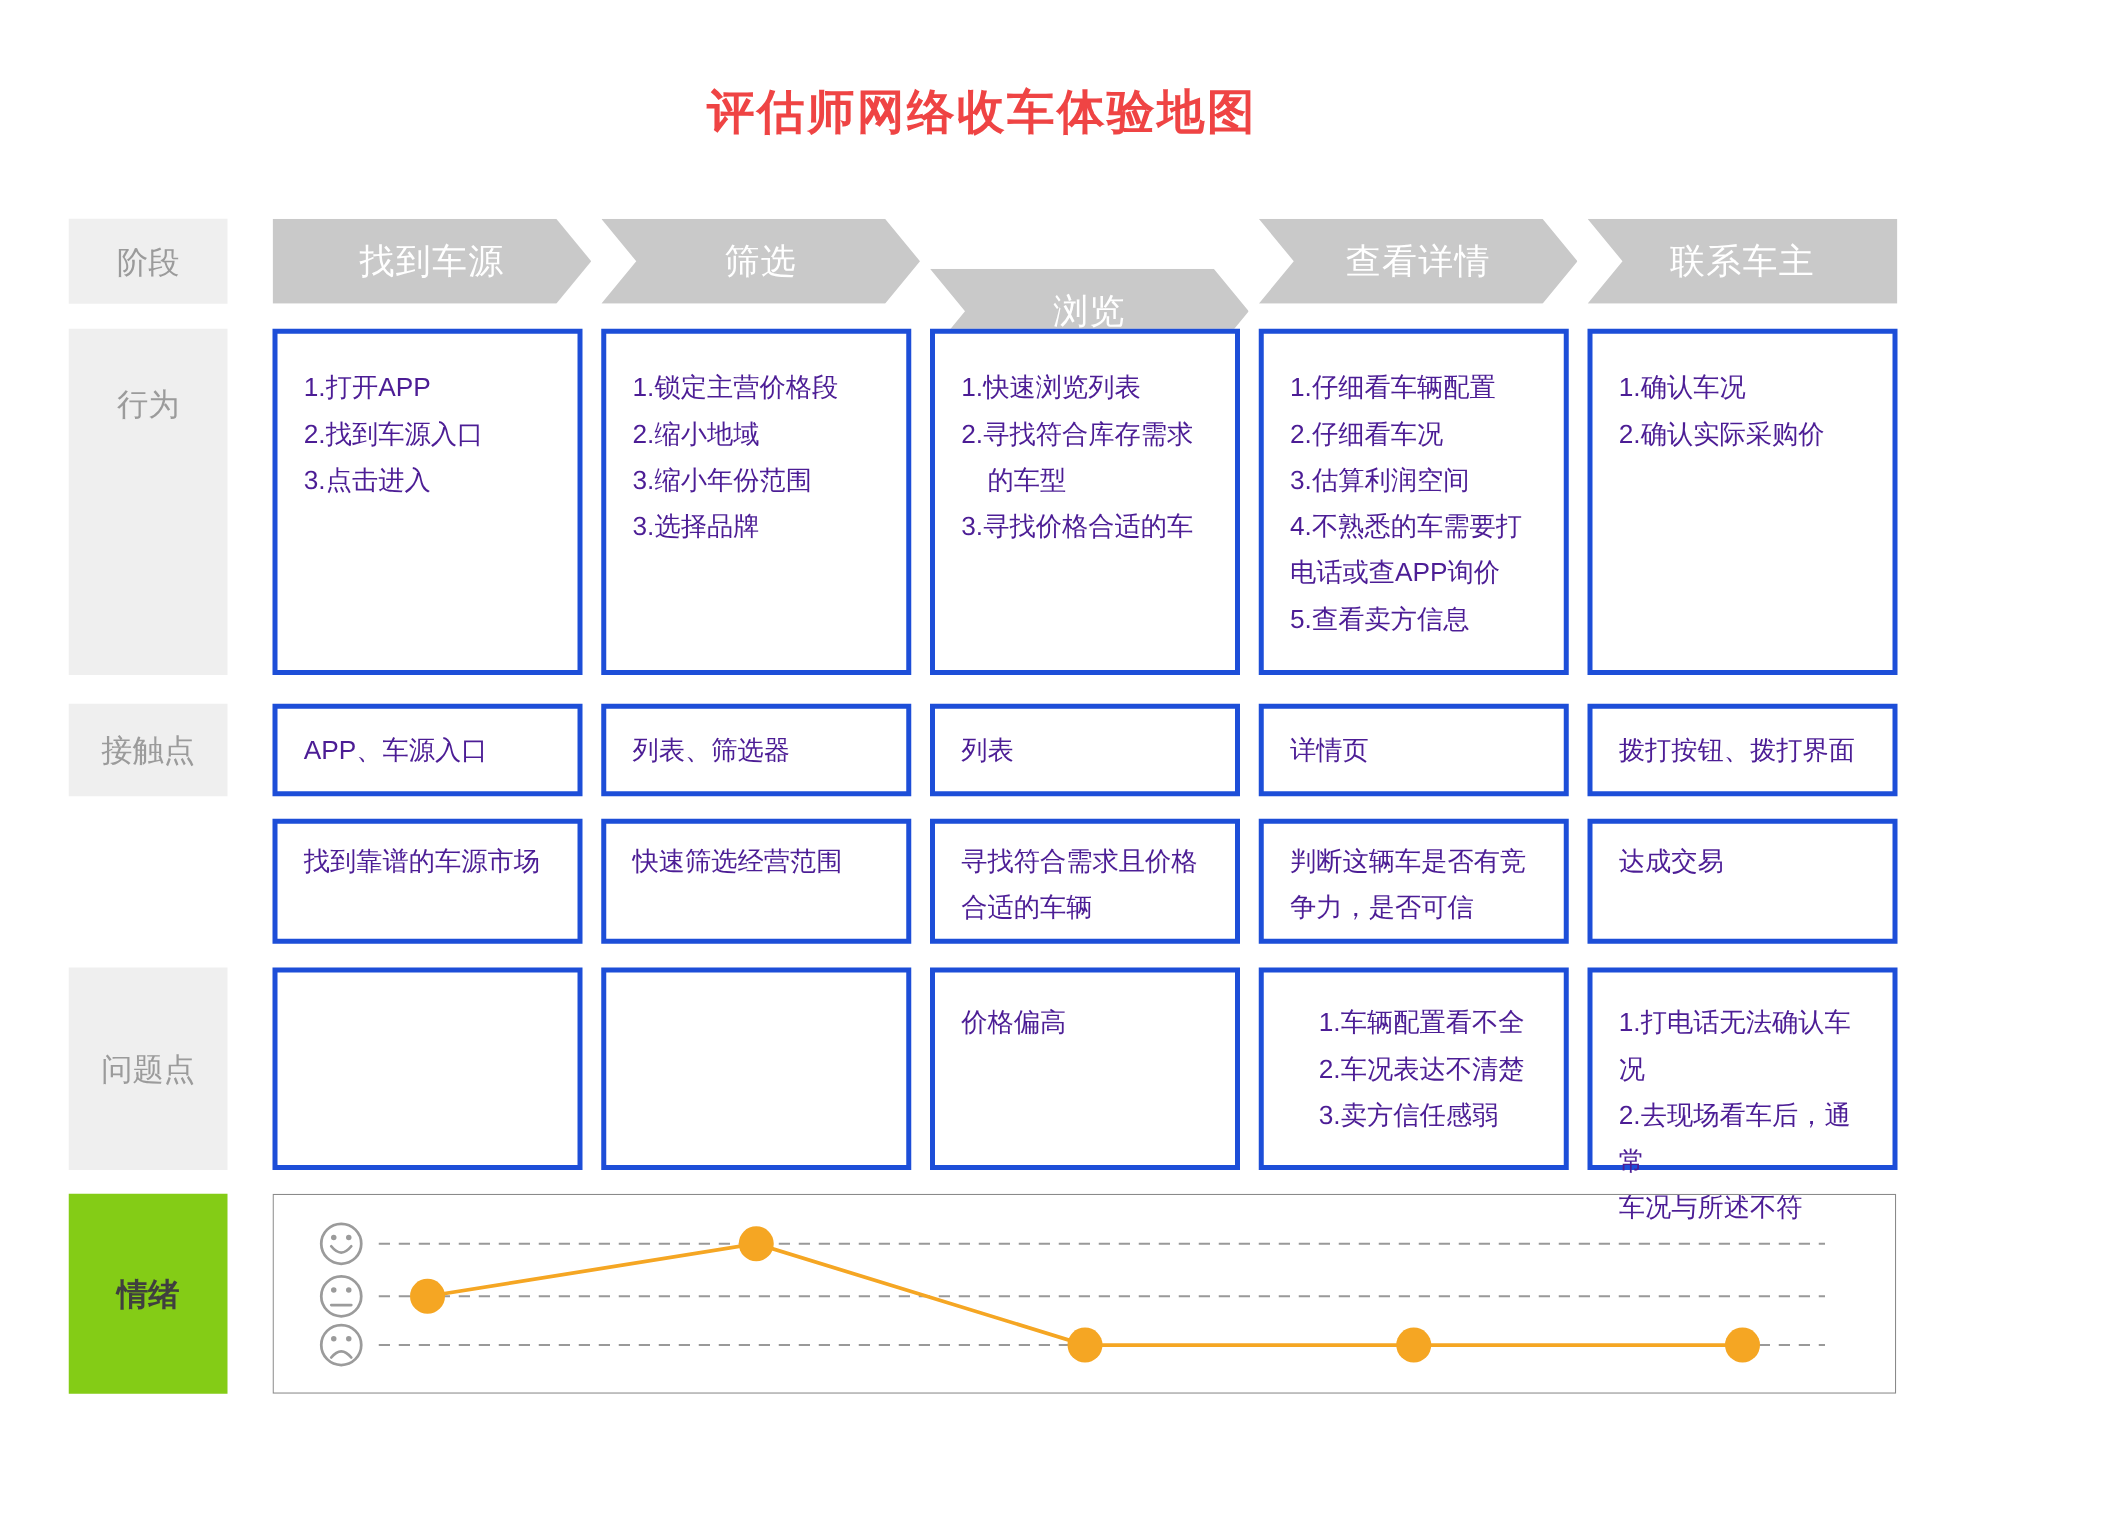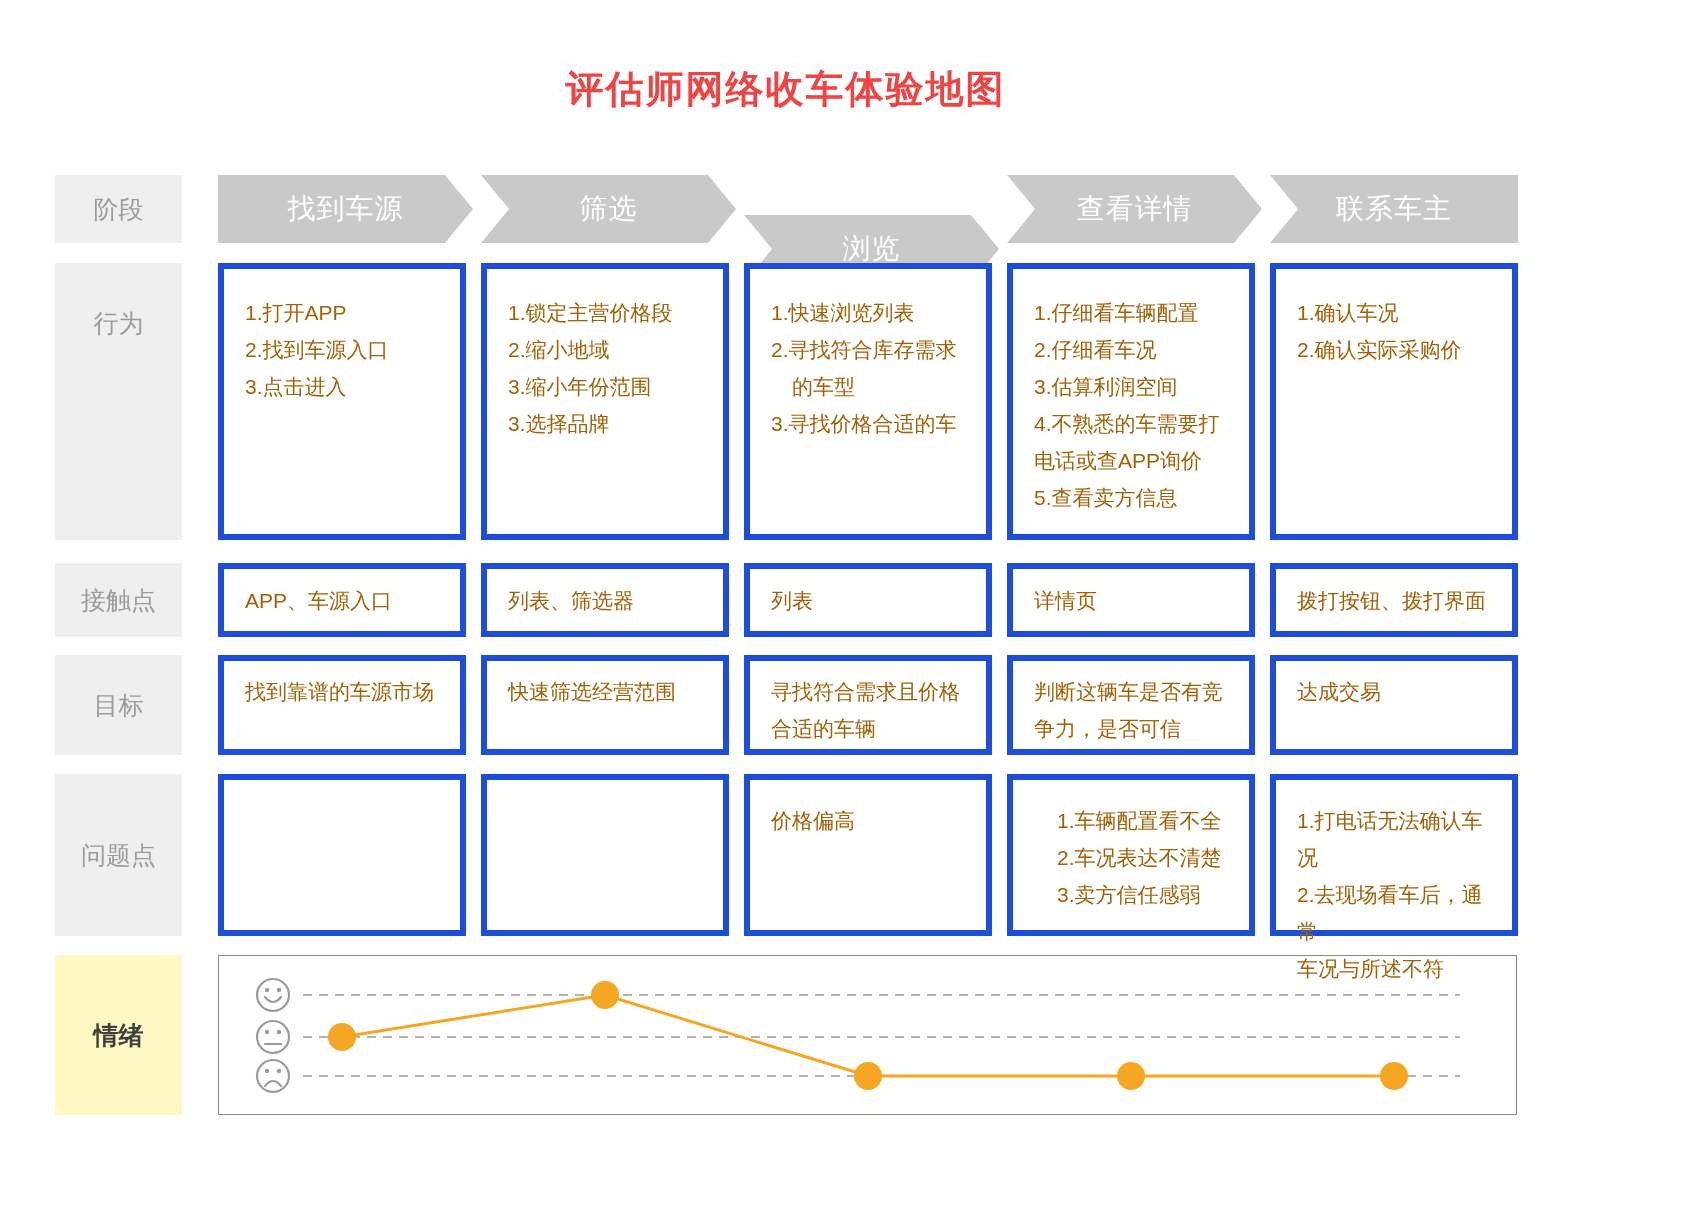--- a/index.html
+++ b/index.html
@@ -14,53 +14,52 @@
   
   .rlabel{
     position:absolute;left:55px;width:127px;background:#efefef;color:#9b9b9b;
     font-size:25px;display:flex;align-items:center;justify-content:center;box-sizing:border-box;
   }
   #lbl-stage{top:175px;height:68px;}
   #lbl-behavior{top:263px;height:277px;align-items:flex-start;padding-top:44px;}
   #lbl-touchpoint{top:563px;height:74px;}
   #lbl-goal{top:655px;height:100px;}
   #lbl-problem{top:774px;height:162px;}
-  #lbl-emotion{top:955px;height:160px;background:#fef9c3;color:#3f3f3f;font-weight:bold;}
+  #lbl-emotion{top:955px;height:160px;background:#84cc16;color:#3f3f3f;font-weight:bold;}
   
   .arrow{
     position:absolute;top:175px;height:68px;background:#c9c9c9;color:#ffffff;
     display:flex;align-items:center;justify-content:center;font-size:28px;font-weight:500;
     letter-spacing:1px;
     clip-path:polygon(0 0,calc(100% - 28px) 0,100% 50%,calc(100% - 28px) 100%,0 100%,28px 50%);
   }
   .arrow.first{clip-path:polygon(0 0,calc(100% - 28px) 0,100% 50%,calc(100% - 28px) 100%,0 100%);}
   .arrow.last{clip-path:polygon(0 0,100% 0,100% 100%,0 100%,28px 50%);}
   
   .cell{
-    position:absolute;box-sizing:border-box;background:#ffffff;border:6px solid #1d4ed8;
-    color:#a16207;font-size:21px;line-height:37px;
+    position:absolute;box-sizing:border-box;background:#ffffff;border:4px solid #1d4ed8;
+    color:#4c1d95;font-size:21px;line-height:37px;
   }
   .cell.behavior{top:263px;height:277px;padding:25px 16px 0 21px;}
   .cell.touchpoint{top:563px;height:74px;display:flex;align-items:center;padding-left:21px;}
   .cell.goal{top:655px;height:100px;padding:12px 16px 0 21px;}
   .cell.problem{top:774px;height:162px;padding:22px 16px 0 21px;}
   .cellline{white-space:pre-wrap;}
   
   .emotion-box{position:absolute;left:218px;top:955px;width:1299px;height:160px;}
 </style>
 </head>
 <body>
 
 <div class="canvas">
   <div class="title">评估师网络收车体验地图</div>
 
   <div class="rlabel" id="lbl-stage">阶段</div>
   <div class="rlabel" id="lbl-behavior">行为</div>
   <div class="rlabel" id="lbl-touchpoint">接触点</div>
-  <div class="rlabel" id="lbl-goal">目标</div>
   <div class="rlabel" id="lbl-problem">问题点</div>
   <div class="rlabel" id="lbl-emotion">情绪</div>
 
   <div id="stage-arrows">
       <div class="arrow first" style="left: 218px; width: 255px;">
         <span>找到车源</span>
       </div>
       <div class="arrow" style="left: 481px; width: 255px;">
         <span>筛选</span>
       </div>

